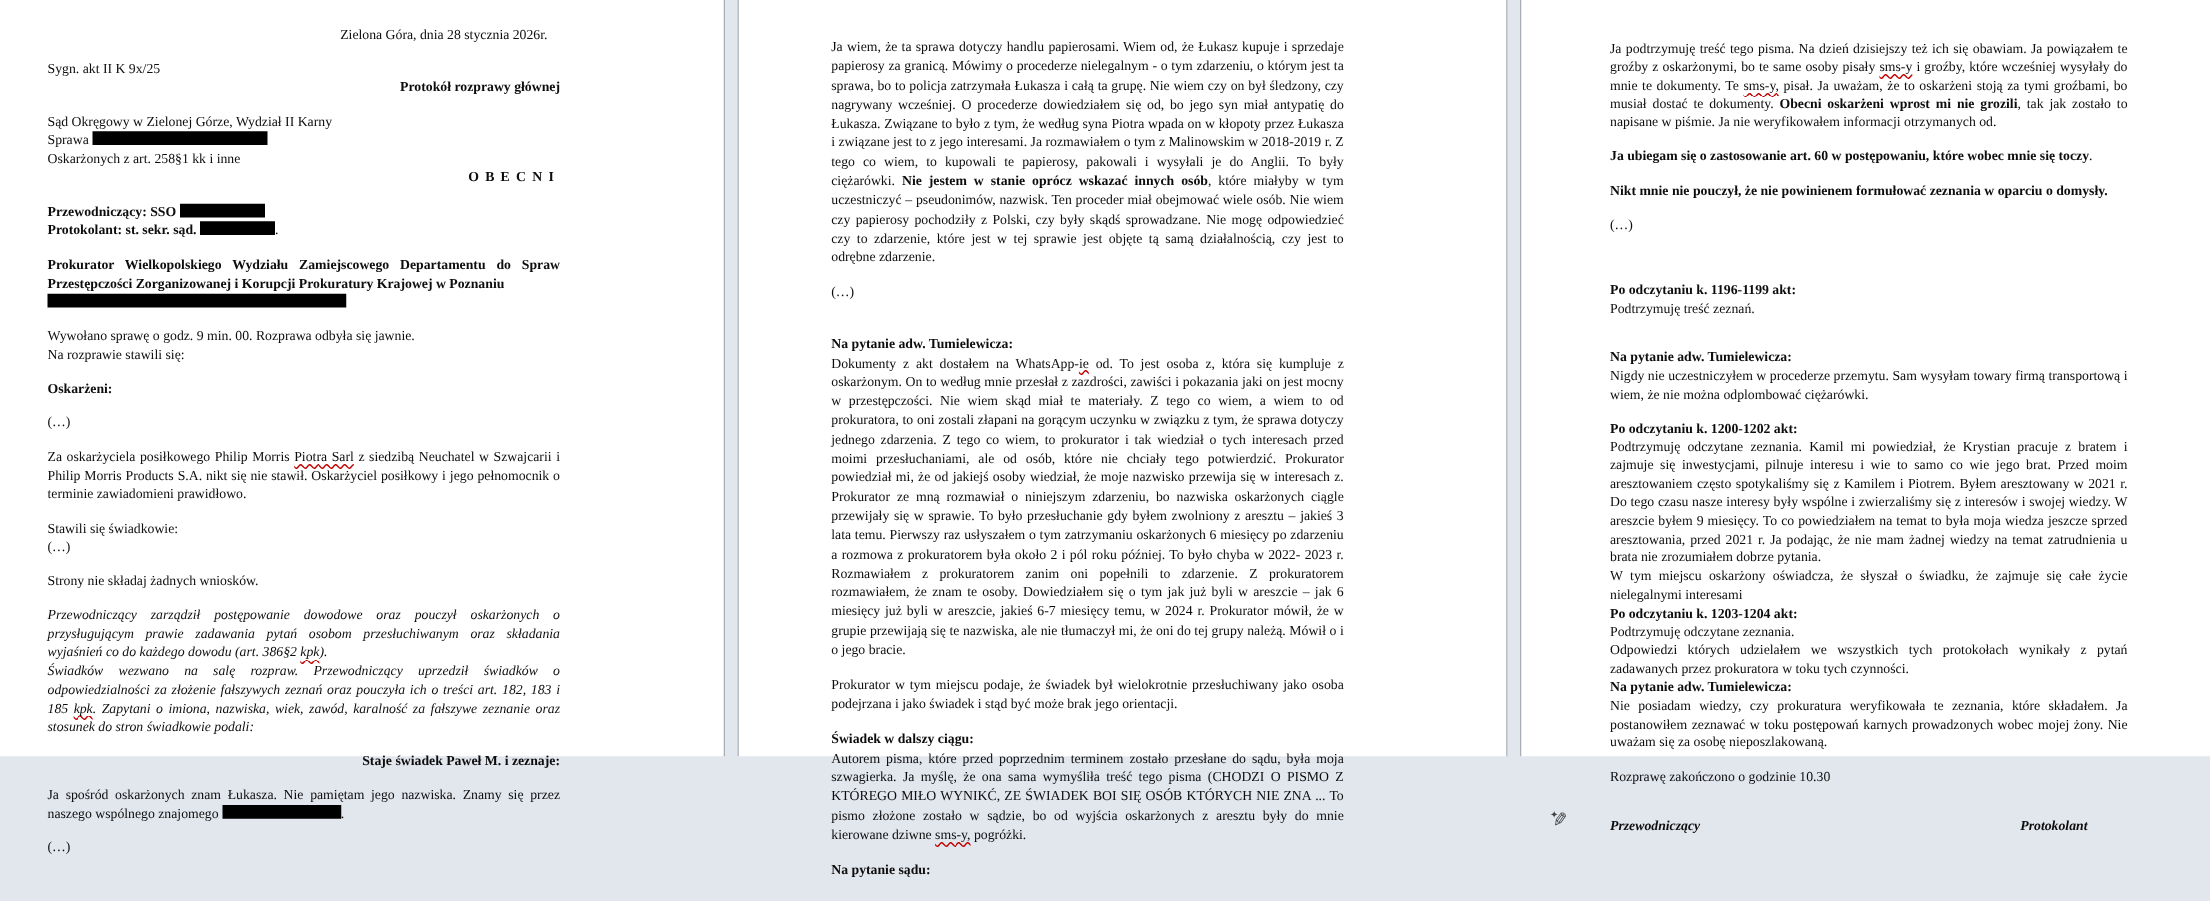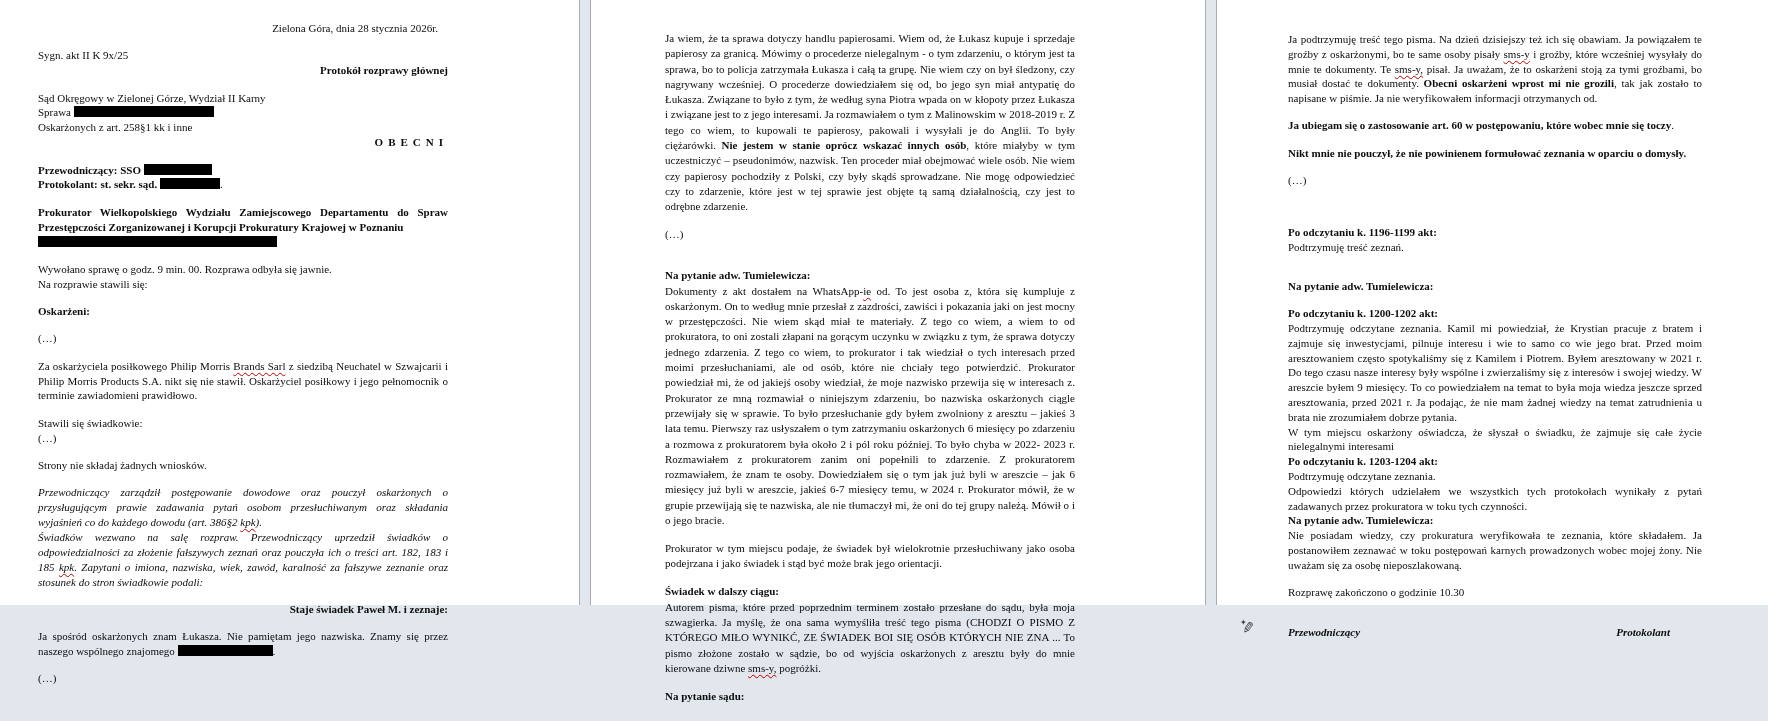--- a/index.html
+++ b/index.html
@@ -80,21 +80,21 @@
         <p class="j"><span class="b">Prokurator Wielkopolskiego Wydziału Zamiejscowego Departamentu do Spraw Przestępczości Zorganizowanej i Korupcji Prokuratury Krajowej w Poznaniu</span></p>
         <p class="l"><span class="redact" style="width: 239px;"><span class="rsq" style="left: 55px; width: 34px;">mmmmmmmmmmmmmmmmmmmmmmmm</span><span class="rsq" style="left: 152px; width: 87px;">mmmmmmmmmmmmmmmmmmmmmmmm</span></span></p>
         <div class="blank"></div>
         <p class="l"><span>Wywołano sprawę o godz. 9  min. 00. Rozprawa odbyła się jawnie.</span></p>
         <p class="l"><span>Na rozprawie stawili się:</span></p>
         <div class="blank"></div>
         <p class="l"><span class="b">Oskarżeni:</span></p>
         <div class="blank"></div>
         <p class="l"><span>(…)</span></p>
         <div class="blank"></div>
-        <p class="j"><span>Za oskarżyciela posiłkowego Philip Morris </span><span class="sq">Brands Sarl</span><span> z siedzibą Neuchatel w Szwajcarii i Philip Morris Products S.A.  nikt się nie stawił. Oskarżyciel posiłkowy i jego pełnomocnik o terminie zawiadomieni prawidłowo.</span></p>
+        <p class="j"><span>Za oskarżyciela posiłkowego Philip Morris </span><span class="sq">Piotra Sarl</span><span> z siedzibą Neuchatel w Szwajcarii i Philip Morris Products S.A.  nikt się nie stawił. Oskarżyciel posiłkowy i jego pełnomocnik o terminie zawiadomieni prawidłowo.</span></p>
         <div class="blank"></div>
         <p class="l"><span>Stawili się świadkowie:</span></p>
         <p class="l"><span>(…)</span></p>
         <div class="blank"></div>
         <p class="l"><span>Strony nie składaj żadnych wniosków.</span></p>
         <div class="blank"></div>
         <p class="j"><span class="i">Przewodniczący zarządził postępowanie dowodowe oraz pouczył oskarżonych o przysługującym prawie zadawania pytań osobom przesłuchiwanym oraz składania wyjaśnień co do każdego dowodu (art. 386§2 </span><span class="i sq">kpk</span><span class="i">).</span></p>
         <p class="j"><span class="i">Świadków wezwano na salę rozpraw. Przewodniczący uprzedził świadków o odpowiedzialności za złożenie fałszywych zeznań oraz pouczyła ich o treści art. 182, 183 i 185 </span><span class="i sq">kpk</span><span class="i">. Zapytani o imiona, nazwiska, wiek, zawód,  karalność za fałszywe zeznanie oraz stosunek do stron świadkowie podali:</span></p>
         <div class="blank"></div>
         <p class="c"><span class="b">Staje świadek Paweł M. i zeznaje:</span></p>
@@ -134,20 +134,21 @@
         <div class="blank"></div>
         <p class="l"><span>(…)</span></p>
         <div class="blank"></div>
         <div class="blank"></div>
         <div class="blank"></div>
         <p class="l"><span class="b">Po odczytaniu k. 1196-1199 akt:</span></p>
         <p class="l"><span>Podtrzymuję treść zeznań.</span></p>
         <div class="blank"></div>
         <div class="blank"></div>
         <p class="l"><span class="b">Na pytanie adw. Tumielewicza:</span></p>
+        <p class="j"><span>Nigdy nie uczestniczyłem w procederze przemytu. Sam wysyłam towary firmą transportową i wiem, że nie można odplombować ciężarówki.</span></p>
         <div class="blank"></div>
         <p class="l"><span class="b">Po odczytaniu k. 1200-1202 akt:</span></p>
         <p class="j"><span>Podtrzymuję odczytane zeznania. Kamil mi powiedział, że Krystian pracuje z bratem i zajmuje się inwestycjami, pilnuje interesu i wie to samo co wie jego brat. Przed moim aresztowaniem często spotykaliśmy się z Kamilem i Piotrem. Byłem  aresztowany w 2021 r. Do tego czasu nasze interesy były wspólne i zwierzaliśmy się z interesów i swojej wiedzy. W areszcie byłem 9 miesięcy. To co powiedziałem na temat to była moja wiedza jeszcze sprzed aresztowania, przed 2021 r. Ja podając, że nie mam żadnej  wiedzy na temat zatrudnienia u brata nie zrozumiałem dobrze pytania.</span></p>
         <p class="j"><span>W tym miejscu oskarżony oświadcza, że słyszał o świadku, że zajmuje się całe życie nielegalnymi interesami</span></p>
         <p class="l"><span class="b">Po odczytaniu k. 1203-1204 akt:</span></p>
         <p class="l"><span>Podtrzymuję odczytane zeznania.</span></p>
         <p class="j"><span>Odpowiedzi których udzielałem we  wszystkich tych protokołach wynikały z pytań zadawanych przez prokuratora w toku tych czynności.</span></p>
         <p class="l"><span class="b">Na pytanie adw. Tumielewicza:</span></p>
         <p class="j"><span>Nie posiadam wiedzy, czy prokuratura weryfikowała te zeznania, które składałem.   Ja postanowiłem zeznawać w toku postępowań karnych prowadzonych wobec mojej żony. Nie uważam się za osobę nieposzlakowaną.</span></p>
         <div class="blank"></div>

